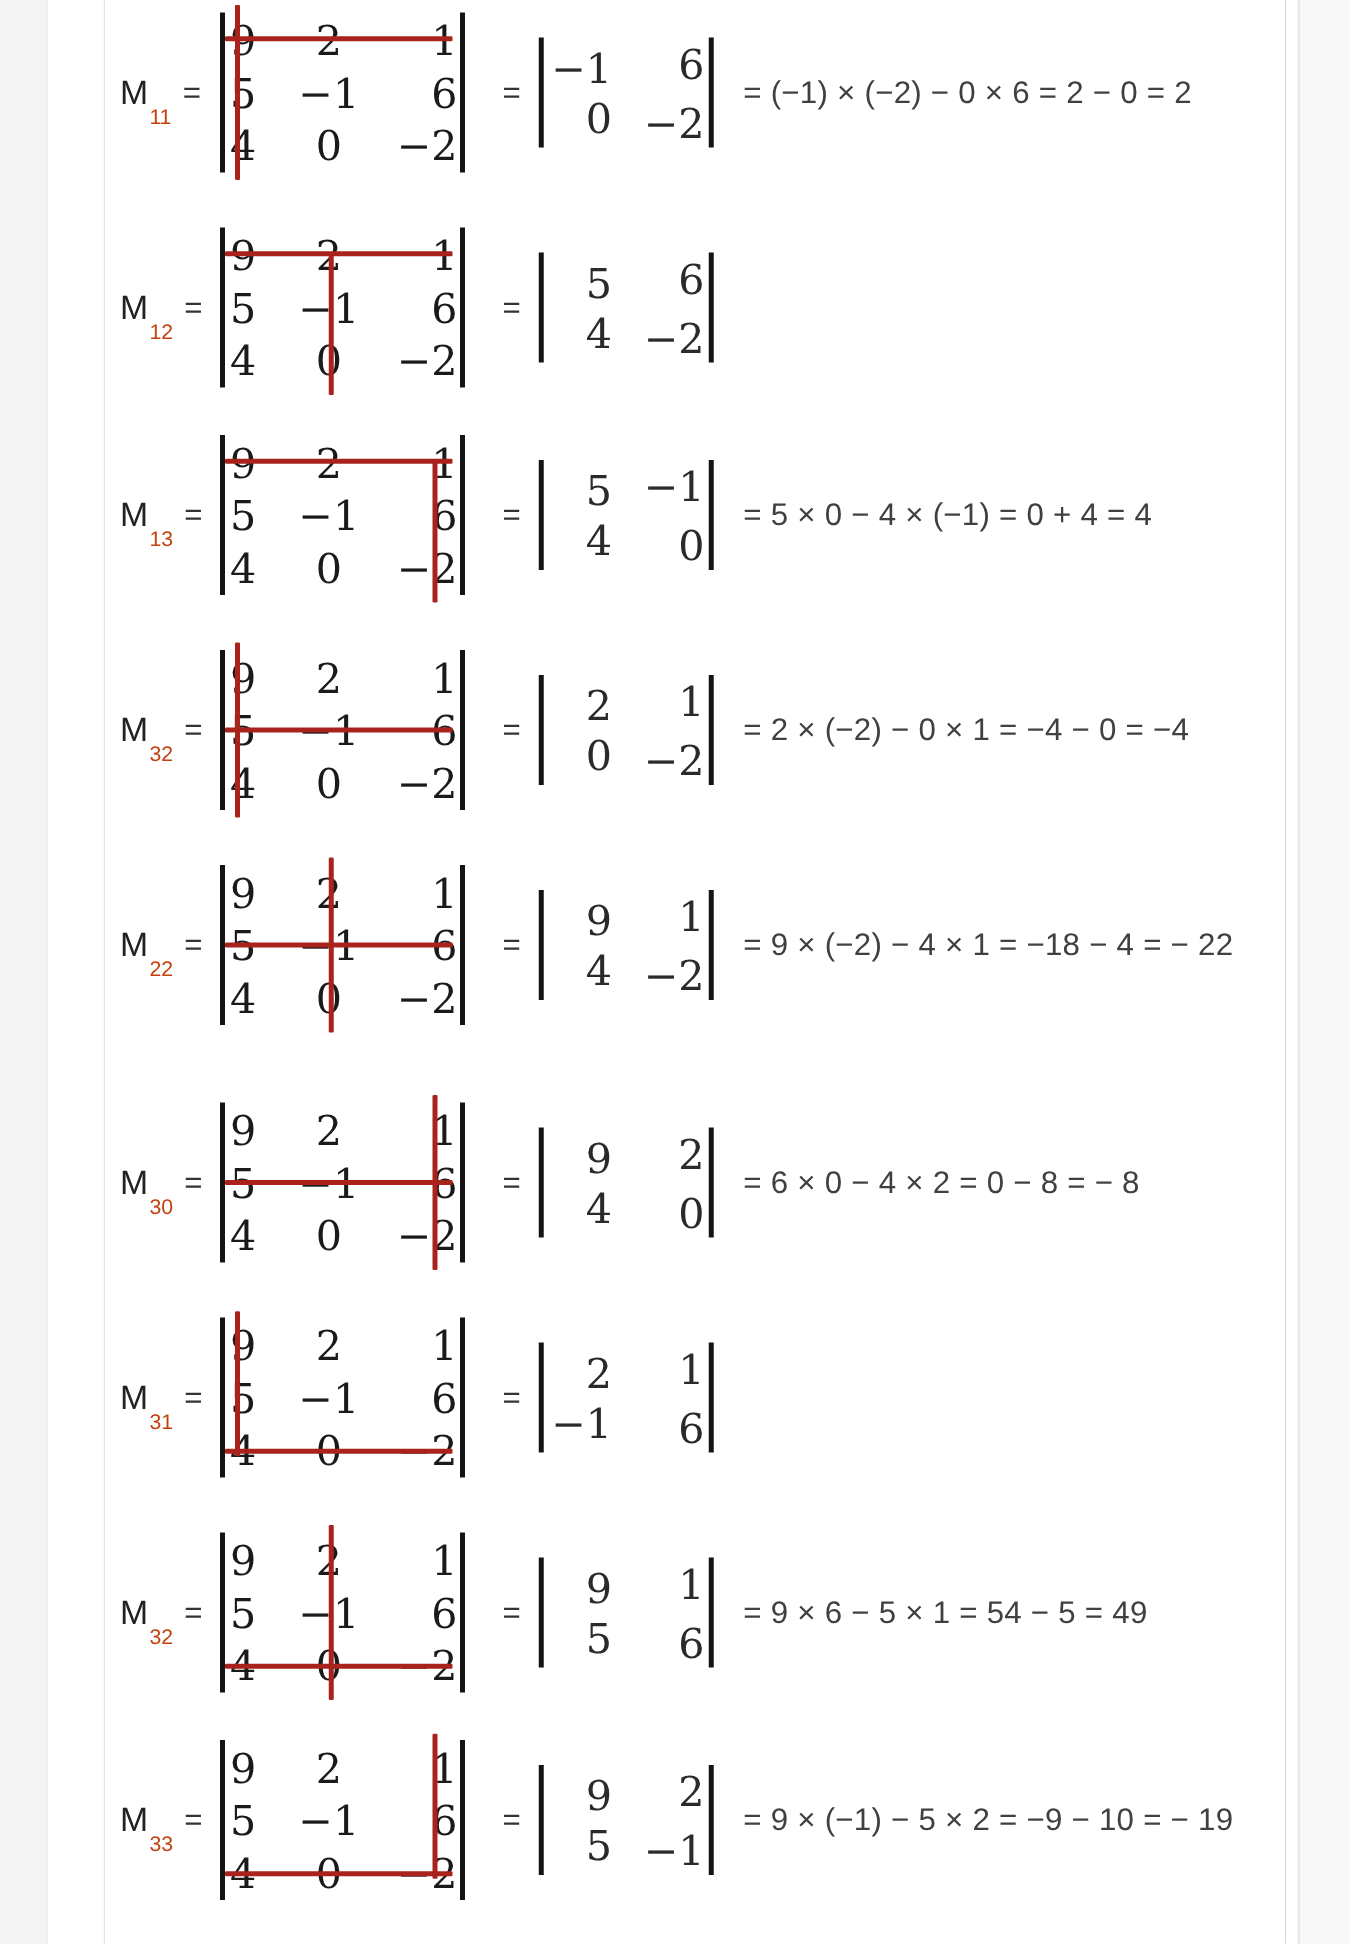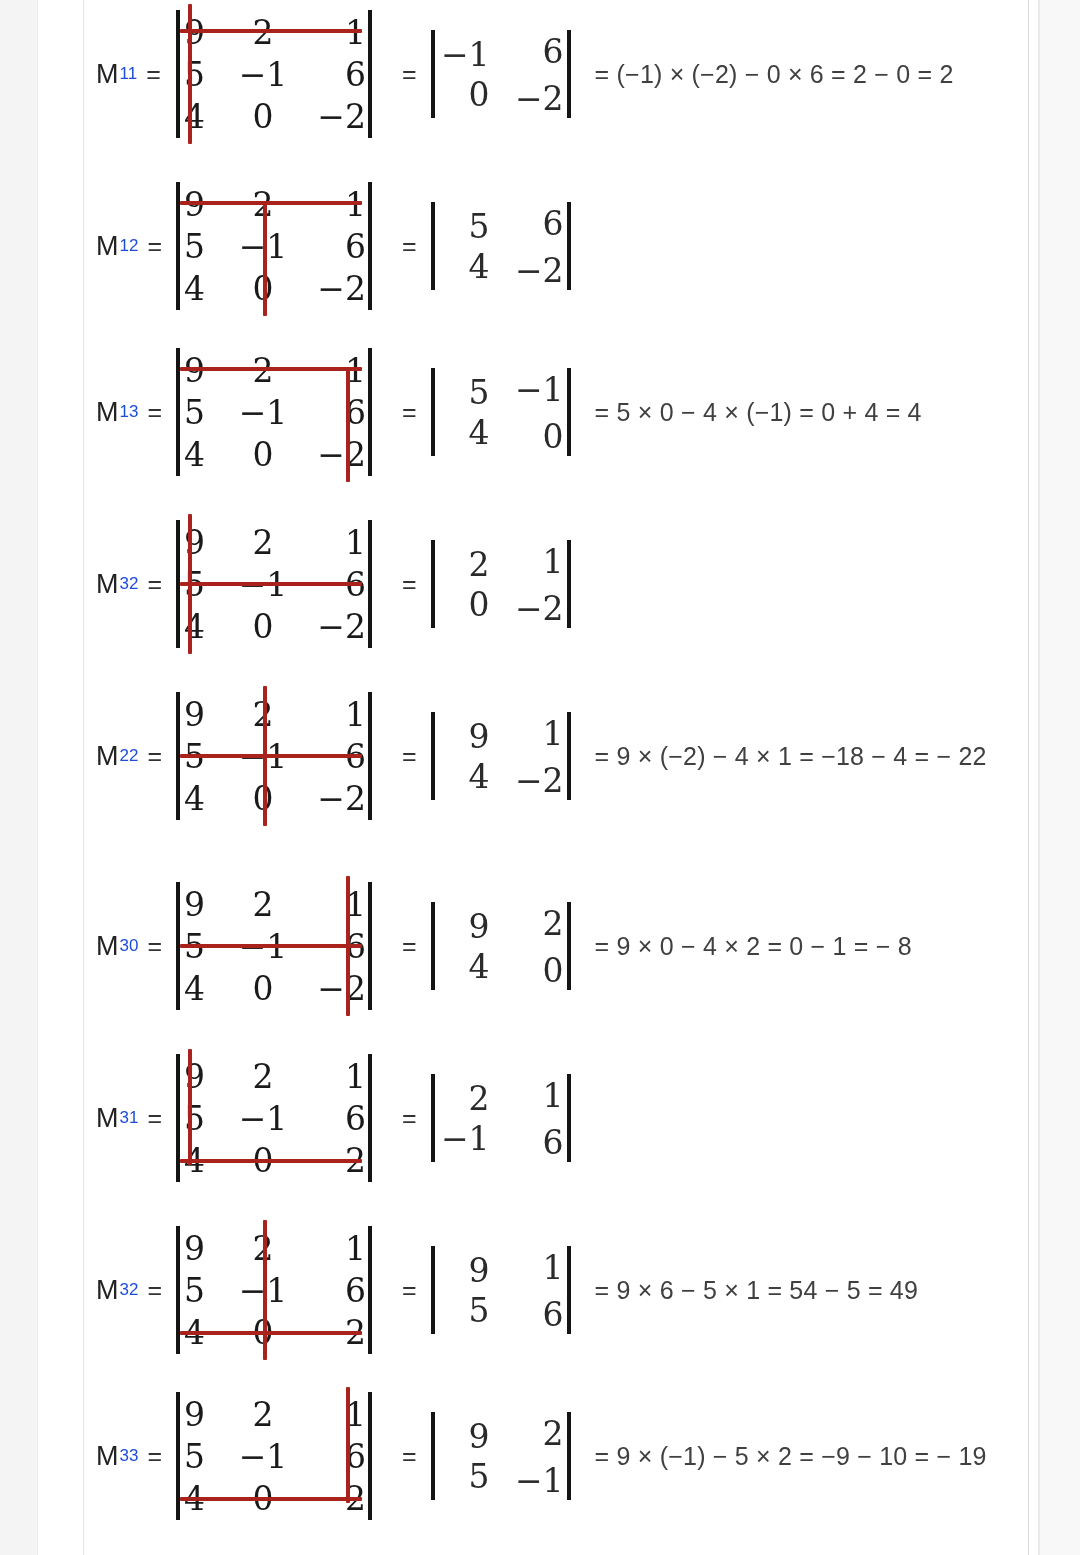--- a/index.html
+++ b/index.html
@@ -29,21 +29,21 @@
   }
   .minor-row:nth-child(5){ margin-bottom:62px; }
   .minor-row:nth-child(2){ margin-bottom:38px; }
   .minor-row:nth-child(8){ margin-bottom:38px; }
 
   .label{
     flex:0 0 80px;
     display:flex; align-items:center;
     font-size:27px; color:#222;
   }
-  .msub{ font-size:17px; position:relative; top:0; margin-left:1px; color:#1d4ed8;}
+  .msub{ font-size:17px; position:relative; top:20px; margin-left:1px; color:#c2410c;}
   .label .eq{ margin-left:9px; font-size:25px; color:#333; }
 
   
   .det3{
     position:relative;
     display:flex; align-items:center;
     flex:0 0 auto;
   }
   .bar{ width:4px; background:#141414; }
   .det3 .bar{ height:128px; }
@@ -237,20 +237,21 @@
     <div class="det2">
       <div class="bar"></div>
       <div class="grid2">
           <div class="cell">2</div>
           <div class="cell">1</div>
           <div class="cell">0</div>
           <div class="cell">−2</div>
         </div>
       <div class="bar"></div>
     </div>
+    <div class="calc">= 2 × (−2) − 0 × 1 = −4 − 0 = −4</div>
   </div>
 
   <div class="minor-row">
     <div class="label">
       <span>M</span>
         <span class="msub">22</span>
       <span class="eq">=</span>
     </div>
     <div class="det3">
       <div class="bar"></div>
@@ -310,21 +311,21 @@
     <div class="det2">
       <div class="bar"></div>
       <div class="grid2">
           <div class="cell">9</div>
           <div class="cell">2</div>
           <div class="cell">4</div>
           <div class="cell">0</div>
         </div>
       <div class="bar"></div>
     </div>
-    <div class="calc">= 9 × 0 − 4 × 2 = 0 − 1 = − 8</div>
+    <div class="calc">= 6 × 0 − 4 × 2 = 0 − 8 = − 8</div>
   </div>
 
   <div class="minor-row">
     <div class="label">
       <span>M</span>
         <span class="msub">31</span>
       <span class="eq">=</span>
     </div>
     <div class="det3">
       <div class="bar"></div>

